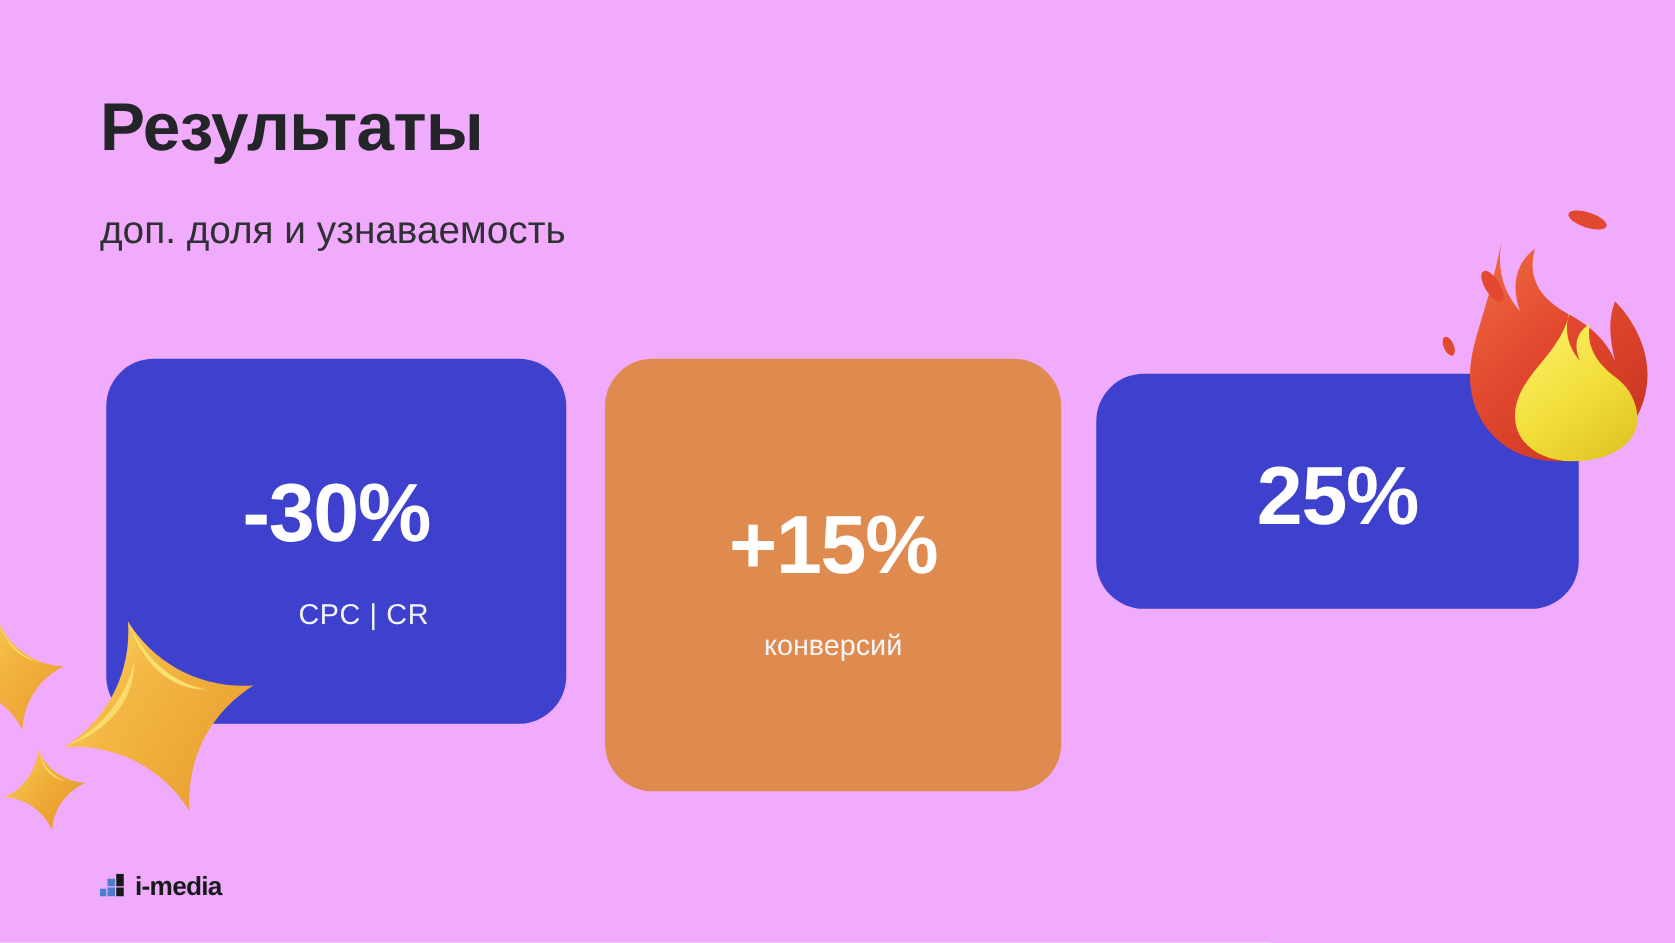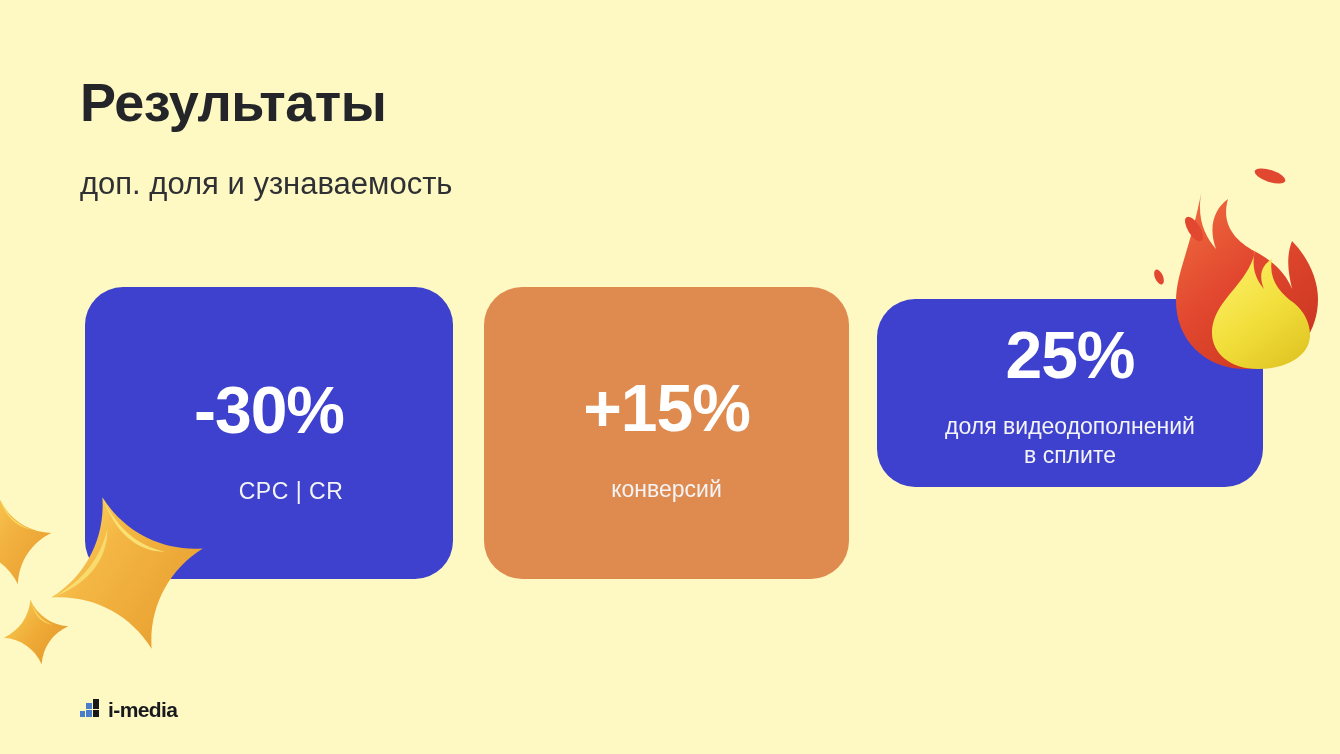--- a/index.html
+++ b/index.html
@@ -13,21 +13,21 @@
     font-family: "Liberation Sans", sans-serif;
     overflow: hidden;
     position: relative;
   }
 
   #slide {
     position: absolute;
     left: 0; top: 0;
     width: 1340px;
     height: 754px;
-    background: #fef9c3;
+    background: #f0abfc;
     overflow: hidden;
   }
 
   
   #heading {
     position: absolute;
     left: 80px;
     top: 74px;
     width: 900px;
   }
@@ -87,21 +87,21 @@
     background: #3e41cd;
     z-index: 4;
   }
   #card-cpc-cr .stat-value { margin-top: 16px; }
   #card-cpc-cr .stat-label { margin-top: 34px; letter-spacing: 0.5px; margin-left: 44px; }
 
   #card-conversions {
     left: 484px;
     top: 287px;
     width: 365px;
-    height: 292px;
+    height: 346px;
     background: #df8b50;
     z-index: 3;
   }
   #card-conversions .stat-value { margin-top: 12px; }
   #card-conversions .stat-label { margin-top: 34px; }
 
   #card-video-share {
     left: 877px;
     top: 299px;
     width: 386px;
@@ -225,22 +225,20 @@
     <div class="stat-label">CPC | CR</div>
   </div>
 
   <div class="stat-card" id="card-conversions">
     <div class="stat-value">+15%</div>
     <div class="stat-label">конверсий</div>
   </div>
 
   <div class="stat-card" id="card-video-share">
     <div class="stat-value">25%</div>
-    <div class="stat-label">доля видеодополнений
-в сплите</div>
   </div>
 
   <div class="decor" id="fire-emoji">
     <svg viewBox="0 0 200 232" width="200" height="232">
       <defs>
         <linearGradient id="fireOuter" x1="0.15" y1="0" x2="0.85" y2="1">
           <stop offset="0%" stop-color="#ef6b3f"></stop>
           <stop offset="45%" stop-color="#e2482f"></stop>
           <stop offset="100%" stop-color="#c9341f"></stop>
         </linearGradient>

